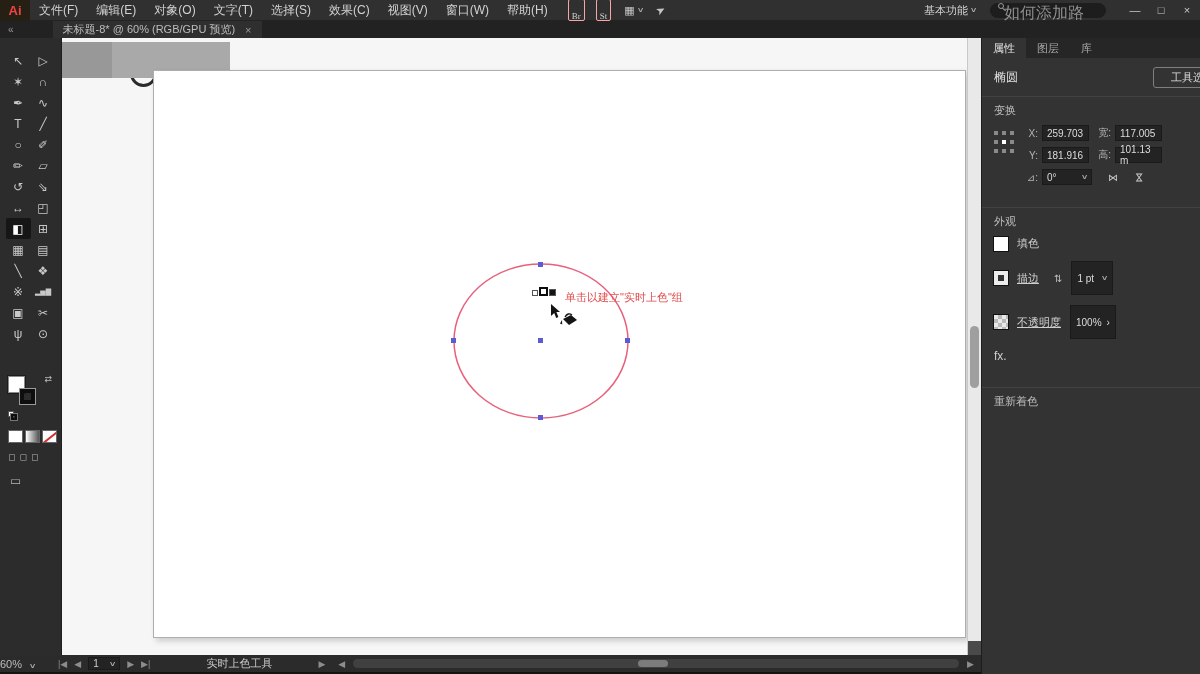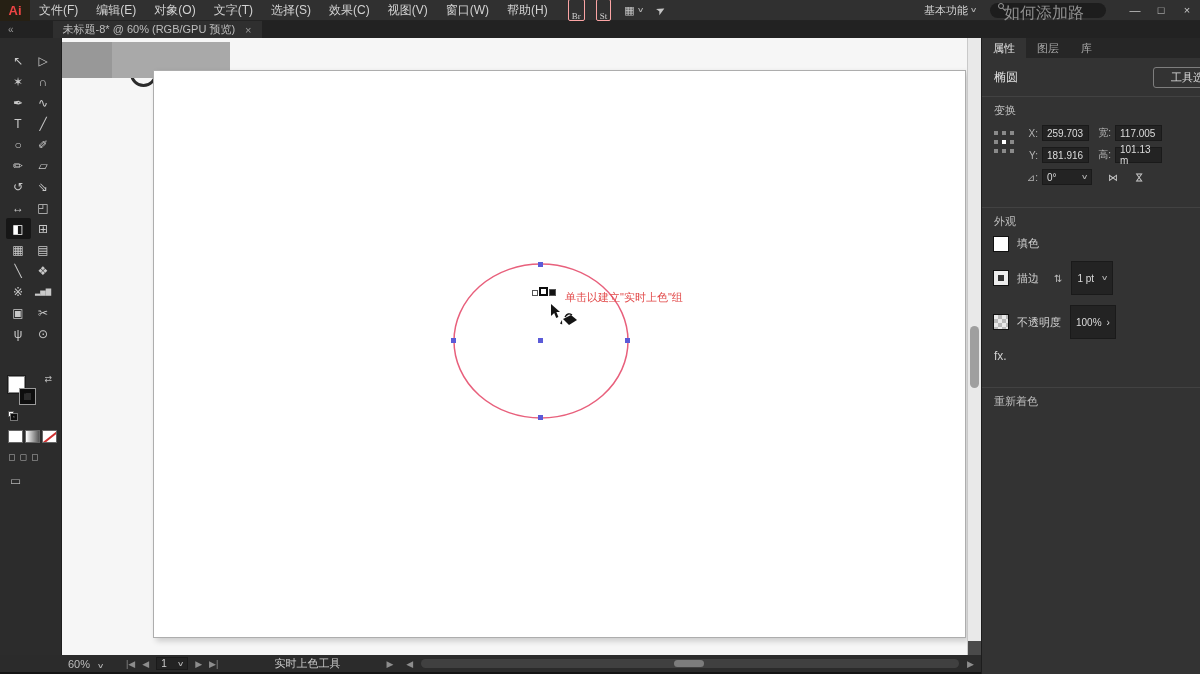--- a/index.html
+++ b/index.html
@@ -114,33 +114,33 @@
   .flip-v { display:inline-block; transform:rotate(90deg); }
   .link-icon { flex:none; color:#a5a5a5; font-size:11px; margin-top:14px; transform:rotate(90deg); }
   .more-dots { text-align:right; color:#9a9a9a; letter-spacing:2px; margin:0 0 4px 0; font-size:9px; }
   .ap-row { display:flex; align-items:center; gap:9px; margin-bottom:10px; }
   .swatch-fill-p { width:14px; height:14px; background:#fff; box-shadow:0 0 0 1px #111; flex:none; }
   .swatch-stroke-p { width:14px; height:14px; border:4px solid #ececec; box-shadow:0 0 0 1px #111;
     background:transparent; flex:none; }
   .swatch-opacity-p { width:14px; height:14px; box-shadow:0 0 0 1px #111; flex:none;
     background:conic-gradient(#b9b9b9 25%, #e9e9e9 0 50%, #b9b9b9 0 75%, #e9e9e9 0);
     background-size:8px 8px; }
-  .ap-link { color:#cfcfcf; }
+  .ap-link { text-decoration:underline; color:#cfcfcf; }
   .stepper-ic { color:#bdbdbd; font-size:10px; margin-left:6px; }
   .ap-box { height:16px; background:#232323; border:1px solid #1a1a1a; display:flex;
     align-items:center; gap:5px; padding:16px 5px; font-size:10px; color:#dcdcdc; }
   .fx-row { margin:2px 0 8px 0; color:#cfcfcf; font-size:12px; }
   .qa-grid { display:grid; grid-template-columns:1fr 1fr; gap:8px 6px; margin-top:6px; }
   .qa-btn { height:20px; border:1px solid #7e7e7e; border-radius:3px; display:flex; align-items:center;
     justify-content:center; font-size:11px; color:#dcdcdc; background:transparent; cursor:pointer; }
   .qa-wide { grid-column:1 / span 2; }
   
   .statusbar { position:absolute; left:0; top:655px; width:981px; height:17px; background:#2b2b2b;
     display:flex; align-items:center; font-size:11px; color:#bdbdbd; }
-  .sb-zoom { margin-left:68px; display:flex; align-items:flex-end; gap:5px; width:58px; flex:none; }
+  .sb-zoom { display:flex; align-items:flex-end; gap:5px; width:58px; flex:none; }
   .sb-nav { display:flex; align-items:center; gap:7px; color:#8d8d8d; font-size:9px; flex:none; }
   .sb-abox { width:32px; height:13px; background:#232323; border:1px solid #1a1a1a; display:flex;
     align-items:center; justify-content:space-between; padding:0 4px; color:#cfcfcf; font-size:10px; }
   .sb-status { margin-left:56px; color:#c9c9c9; flex:none; }
   .sb-arrows { margin-left:46px; display:flex; gap:13px; color:#8d8d8d; font-size:9px; flex:none; }
   .hscroll { flex:1; height:9px; background:#404040; border-radius:5px; margin:0 8px; position:relative; }
   .hthumb { position:absolute; left:47%; top:1px; width:30px; height:7px; background:#7c7c7c; border-radius:4px; }
   .sb-right { margin-right:7px; font-size:9px; color:#8d8d8d; flex:none; }
 </style>
 </head>

